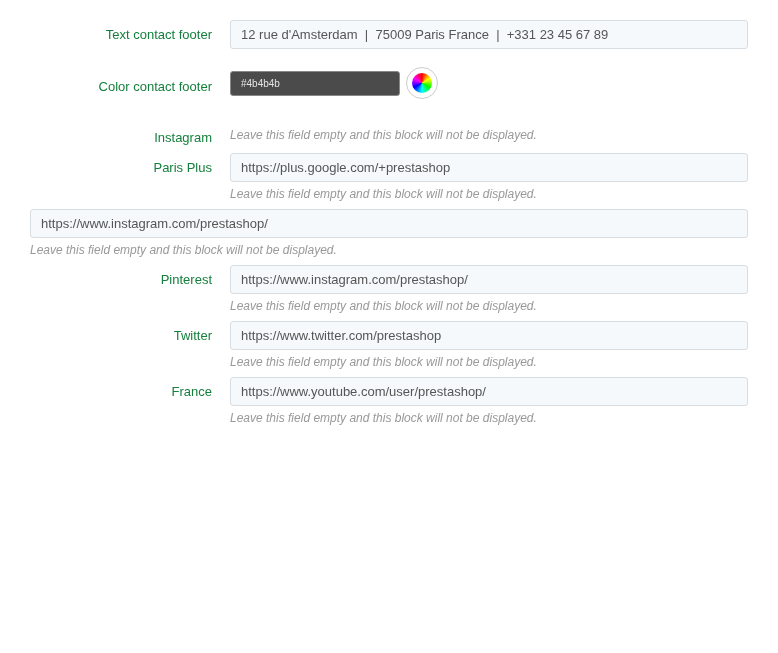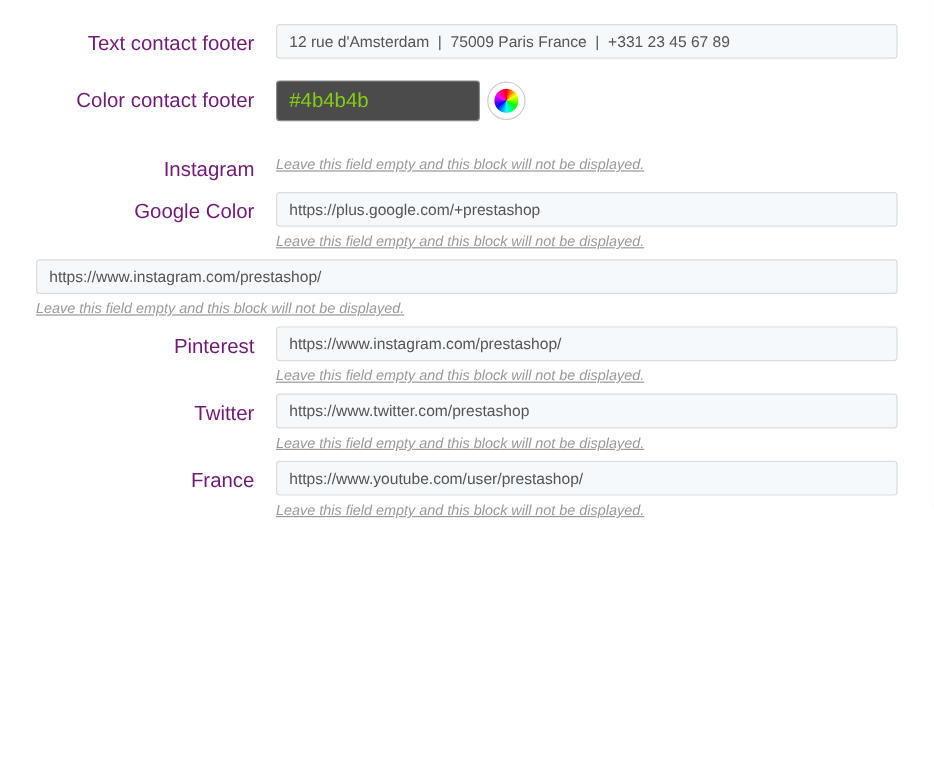--- a/index.html
+++ b/index.html
@@ -20,22 +20,22 @@
       display: flex;
       align-items: flex-start;
       margin-bottom: 18px;
     }
     .form-label {
       width: 200px;
       min-width: 200px;
       text-align: right;
       padding-right: 18px;
       padding-top: 7px;
-      color: #701a75;
-      font-size: 17px;
+      color: #15803d;
+      font-size: 13px;
     }
     .form-field-wrap {
       flex: 1;
       display: flex;
       flex-direction: column;
     }
     .form-input {
       width: 100%;
       border: 1px solid #d8dde2;
       background: #f5f9fc;
@@ -43,38 +43,37 @@
       padding: 6px 10px;
       font-size: 13px;
       color: #555;
       outline: none;
     }
     .hint-text {
       font-size: 12px;
       color: #999;
       font-style: italic;
       margin-top: 5px;
-      text-decoration: underline;
     }
     .color-row {
       display: flex;
-      align-items: flex-start;
+      align-items: center;
       margin-bottom: 24px;
     }
     .color-input-wrap {
       display: flex;
       align-items: center;
     }
     .color-input {
       background: #4b4b4b;
-      color: #84cc16;
+      color: #e5e5e5;
       border: 1px solid #888;
       border-radius: 3px;
       padding: 6px 10px;
-      font-size: 17px;
+      font-size: 10px;
       width: 170px;
     }
     .color-picker-btn {
       display: inline-flex;
       align-items: center;
       justify-content: center;
       width: 32px;
       height: 32px;
       margin-left: 6px;
       border: 1px solid #ccc;
@@ -115,21 +114,21 @@
   </div>
 
   <div class="form-row section-gap">
     <div class="form-label">Instagram</div>
     <div class="form-field-wrap">
       <div class="hint-text">Leave this field empty and this block will not be displayed.</div>
     </div>
   </div>
 
   <div class="form-row section-gap">
-    <div class="form-label">Google Color</div>
+    <div class="form-label">Paris Plus</div>
     <div class="form-field-wrap">
       <input type="text" class="form-input" value="https://plus.google.com/+prestashop" style="">
       <div class="hint-text">Leave this field empty and this block will not be displayed.</div>
     </div>
   </div>
 
   <div class="form-row section-gap">
     <div class="form-field-wrap">
       <input type="text" class="form-input" value="https://www.instagram.com/prestashop/" style="">
       <div class="hint-text">Leave this field empty and this block will not be displayed.</div>

